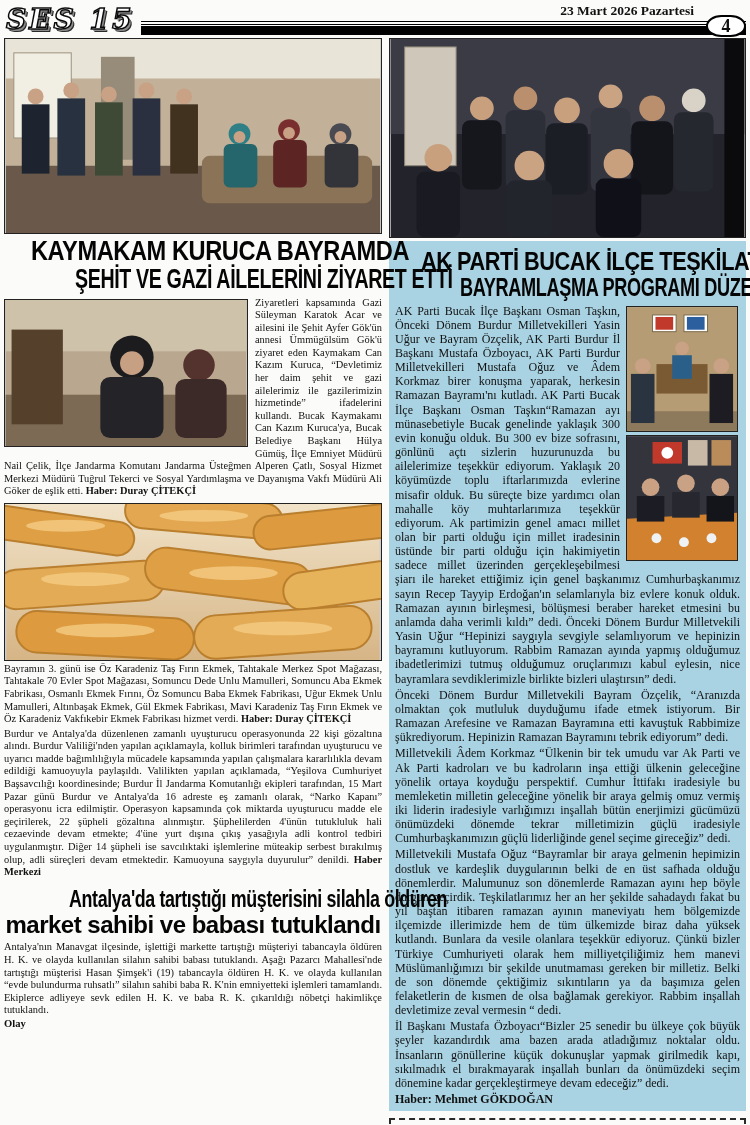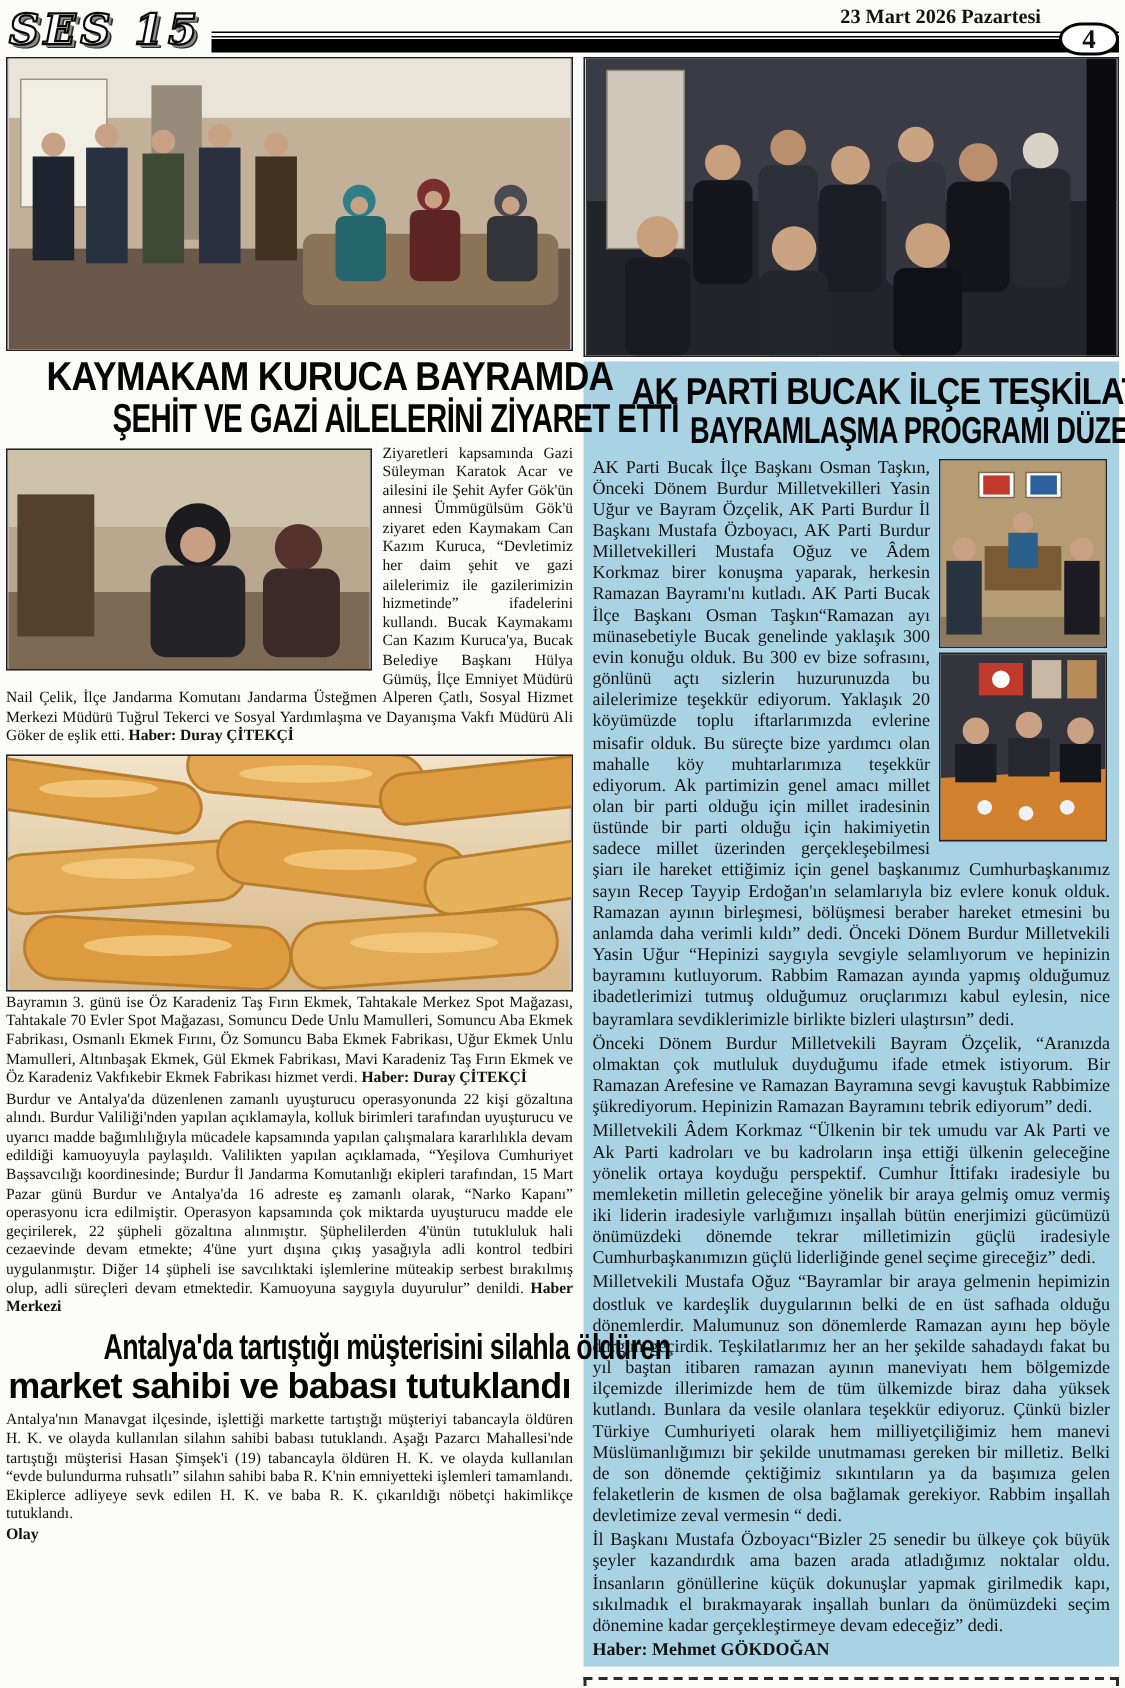--- a/index.html
+++ b/index.html
@@ -258,21 +258,21 @@
               <circle cx="60" cy="48" r="9" fill="#c9a184"></circle>
                 <rect x="46" y="57" width="28" height="26" fill="#26272f"></rect>
               <circle cx="95" cy="52" r="9" fill="#caa183"></circle>
                 <rect x="81" y="61" width="28" height="26" fill="#14151b"></rect>
               <circle cx="30" cy="104" r="5" fill="#eef2f5"></circle>
                 <circle cx="58" cy="108" r="5" fill="#eef2f5"></circle>
                 <circle cx="86" cy="104" r="5" fill="#eef2f5"></circle>
             </svg>
           </div>
           <p class="bodytext">AK Parti Bucak İlçe Başkanı Osman Taşkın, Önceki Dönem Burdur Milletvekilleri Yasin Uğur ve Bayram Özçelik, AK Parti Burdur İl Başkanı Mustafa Özboyacı, AK Parti Burdur Milletvekilleri Mustafa Oğuz ve Âdem Korkmaz birer konuşma yaparak, herkesin Ramazan Bayramı'nı kutladı. AK Parti Bucak İlçe Başkanı Osman Taşkın“Ramazan ayı münasebetiyle Bucak genelinde yaklaşık 300 evin konuğu olduk. Bu 300 ev bize sofrasını, gönlünü açtı sizlerin huzurunuzda bu ailelerimize teşekkür ediyorum. Yaklaşık 20 köyümüzde toplu iftarlarımızda evlerine misafir olduk. Bu süreçte bize yardımcı olan mahalle köy muhtarlarımıza  teşekkür ediyorum. Ak partimizin genel amacı millet olan bir parti olduğu için millet iradesinin üstünde bir parti olduğu için hakimiyetin sadece millet üzerinden gerçekleşebilmesi şiarı ile hareket ettiğimiz için genel başkanımız Cumhurbaşkanımız sayın Recep Tayyip Erdoğan'ın selamlarıyla biz evlere konuk olduk. Ramazan ayının birleşmesi, bölüşmesi beraber hareket etmesini bu anlamda daha verimli kıldı” dedi.  Önceki Dönem Burdur Milletvekili Yasin Uğur “Hepinizi saygıyla sevgiyle selamlıyorum ve hepinizin bayramını kutluyorum. Rabbim Ramazan ayında yapmış olduğumuz ibadetlerimizi tutmuş olduğumuz oruçlarımızı kabul eylesin, nice bayramlara sevdiklerimizle birlikte bizleri ulaştırsın” dedi.</p>
-          <p class="bodytext">Önceki Dönem Burdur Milletvekili Bayram Özçelik, “Aranızda olmaktan çok mutluluk duyduğumu ifade etmek istiyorum. Bir Ramazan Arefesine ve Ramazan Bayramına sevgi kavuştuk Rabbimize şükrediyorum. Hepinizin Ramazan Bayramını tebrik ediyorum” dedi.</p>
+          <p class="bodytext">Önceki Dönem Burdur Milletvekili Bayram Özçelik, “Aranızda olmaktan çok mutluluk duyduğumu ifade etmek istiyorum. Bir Ramazan Arefesine ve Ramazan Bayramına etti kavuştuk Rabbimize şükrediyorum. Hepinizin Ramazan Bayramını tebrik ediyorum” dedi.</p>
           <p class="bodytext">Milletvekili Âdem Korkmaz “Ülkenin bir tek umudu var Ak Parti ve Ak Parti kadroları ve bu kadroların inşa ettiği ülkenin geleceğine yönelik ortaya koyduğu perspektif. Cumhur İttifakı iradesiyle bu memleketin milletin geleceğine yönelik bir araya gelmiş omuz vermiş iki liderin iradesiyle varlığımızı inşallah bütün enerjimizi gücümüzü önümüzdeki dönemde tekrar milletimizin güçlü iradesiyle Cumhurbaşkanımızın güçlü liderliğinde genel seçime gireceğiz” dedi.</p>
           <p class="bodytext">Milletvekili Mustafa Oğuz “Bayramlar bir araya gelmenin hepimizin dostluk ve kardeşlik duygularının belki de en üst safhada olduğu dönemlerdir. Malumunuz son dönemlerde Ramazan ayını hep böyle durgun geçirdik. Teşkilatlarımız her an her şekilde sahadaydı fakat bu yıl baştan itibaren ramazan ayının maneviyatı hem bölgemizde ilçemizde illerimizde hem de tüm ülkemizde biraz daha yüksek kutlandı. Bunlara da vesile olanlara teşekkür ediyoruz. Çünkü bizler Türkiye Cumhuriyeti olarak hem milliyetçiliğimiz hem manevi Müslümanlığımızı bir şekilde unutmaması gereken bir milletiz. Belki de son dönemde çektiğimiz sıkıntıların ya da başımıza gelen felaketlerin de kısmen de olsa bağlamak gerekiyor. Rabbim inşallah devletimize zeval vermesin “ dedi.</p>
           <p class="bodytext">İl Başkanı Mustafa Özboyacı“Bizler 25 senedir bu ülkeye çok büyük şeyler kazandırdık ama bazen arada atladığımız noktalar oldu. İnsanların gönüllerine küçük dokunuşlar yapmak girilmedik kapı, sıkılmadık el bırakmayarak inşallah bunları da önümüzdeki seçim dönemine kadar gerçekleştirmeye devam edeceğiz” dedi.</p>
           <p class="bodytext"><b class="byline">Haber: Mehmet GÖKDOĞAN</b></p>
         </div>
       </div>
 
       <div class="dashedbox clearfix">
         <div class="hl hl-bucak">
           <span class="hl-line fitline" style="transform: scaleX(0.717895);">BUCAK İLÇE KAYMAKAMI KURUCA,</span>

